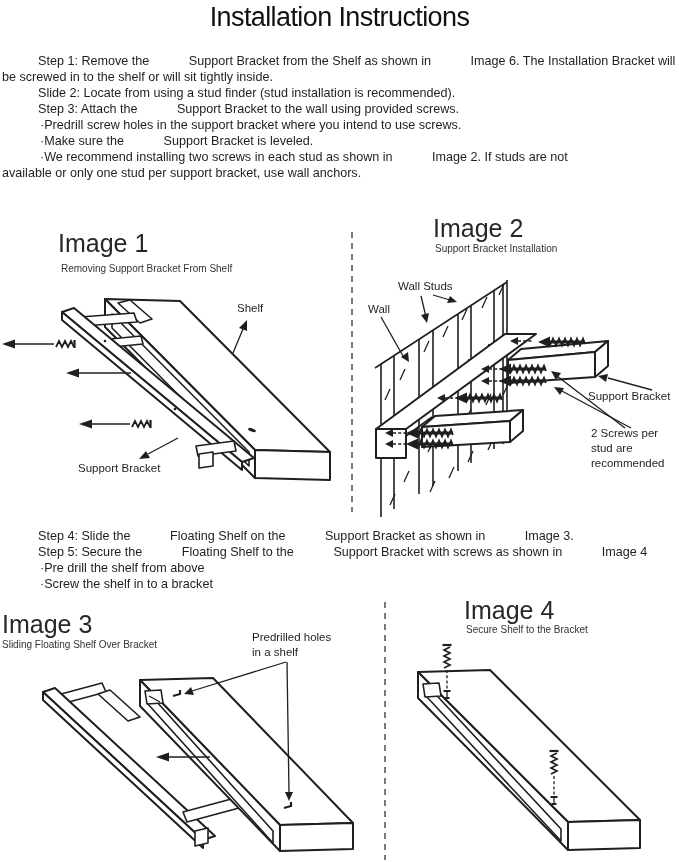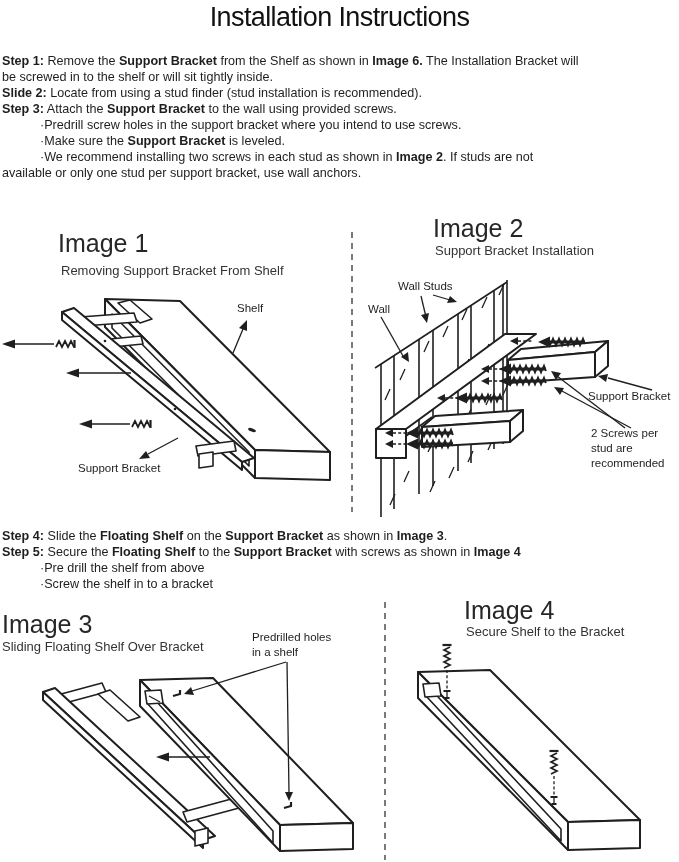--- a/index.html
+++ b/index.html
@@ -9,23 +9,23 @@
   }
   .doc-title {
     position:absolute; top:2px; left:0; width:679px; text-align:center;
     font-size:27px; letter-spacing:-0.6px; color:#111;
   }
   .steps { position:absolute; left:2px; font-size:12.6px; line-height:16px; color:#1e1e1e; }
   .steps-top { top:53px; }
   .steps-bottom { top:528px; }
   .step-line { white-space:nowrap; height:16px; }
   .step-line.indent { padding-left:38px; }
-  .seg.bold { font-weight:700; }
+  .seg.bold { font-weight:400;margin-left:36px; }
   .fig-title { position:absolute; font-size:25px; color:#272727; white-space:nowrap; }
-  .fig-sub { position:absolute; font-size:13px; color:#333; white-space:nowrap; }
+  .fig-sub { position:absolute; font-size:10px; color:#333; white-space:nowrap; }
   .fig-label { position:absolute; font-size:11.5px; line-height:15px; color:#1e1e1e; white-space:pre-line; }
   .divider {
     position:absolute; width:2px;
     background:repeating-linear-gradient(to bottom, #7a7a7a 0 6px, transparent 6px 11px);
   }
   svg { position:absolute; }
   .f2  { fill:#fff; stroke:#1f1f1f; stroke-width:2;   stroke-linejoin:round; }
   .f16 { fill:#fff; stroke:#1f1f1f; stroke-width:1.6; stroke-linejoin:round; }
   .s2  { fill:none; stroke:#1f1f1f; stroke-width:2; }
   .s16 { fill:none; stroke:#1f1f1f; stroke-width:1.6; }

